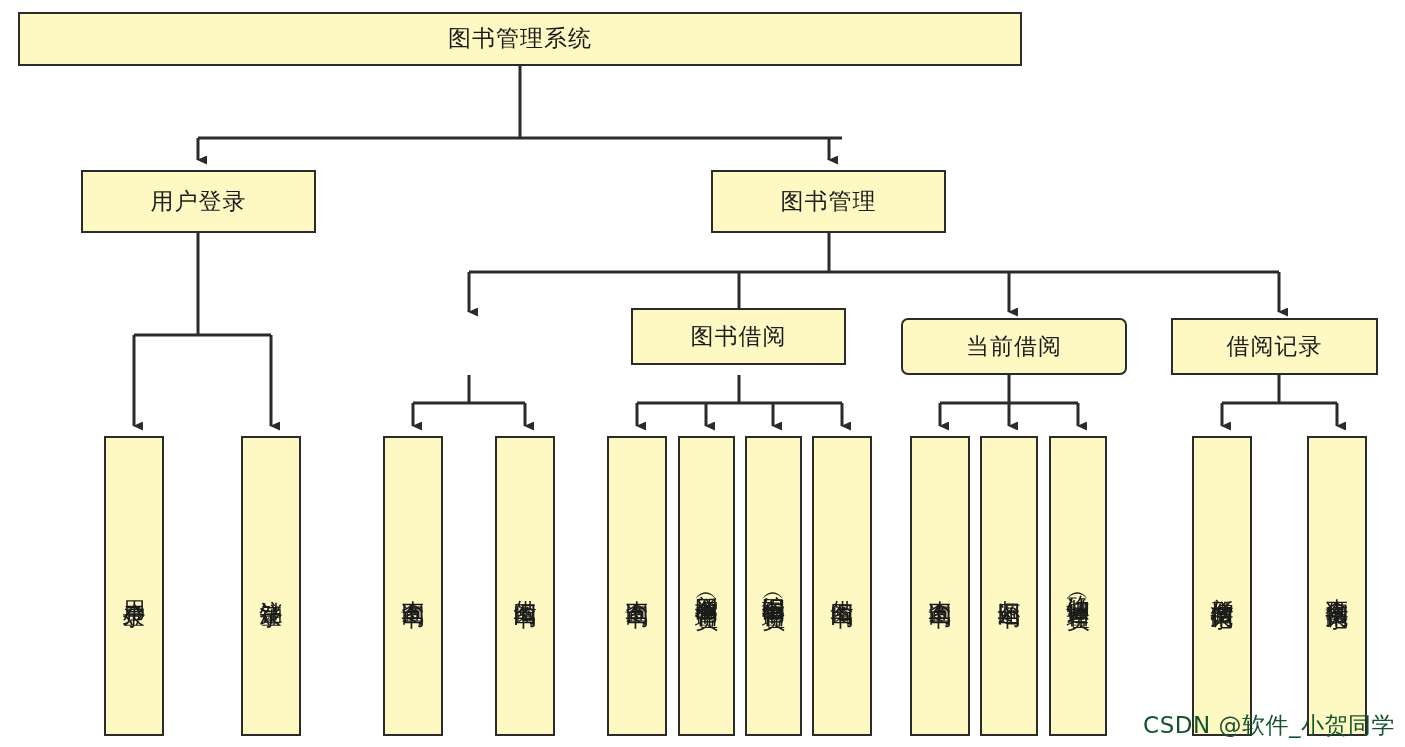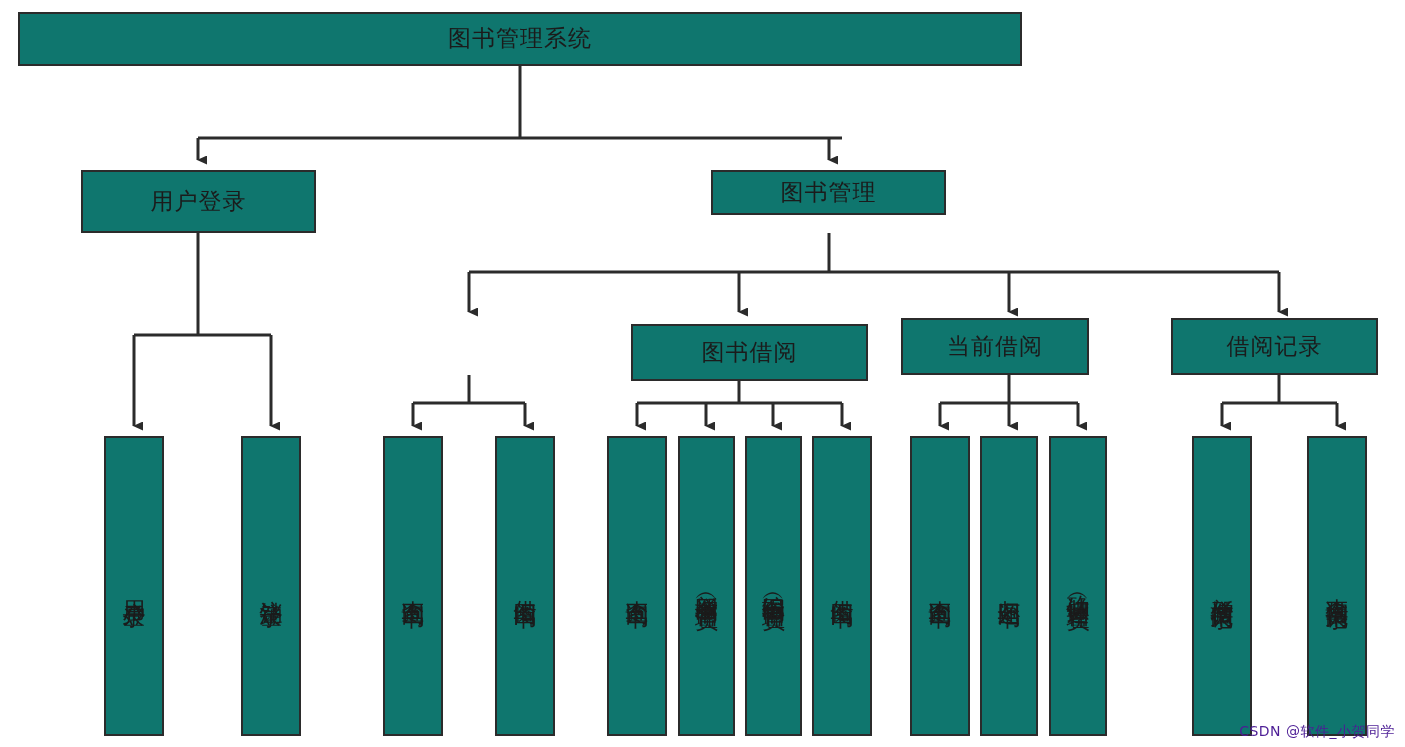--- a/index.html
+++ b/index.html
@@ -21,21 +21,21 @@
     position: absolute;
     left: 0;
     top: 0;
     width: 1405px;
     height: 747px;
   }
   .node {
     position: absolute;
     box-sizing: border-box;
     border: 2px solid #2b2b2b;
-    background: #0f766e;
+    background: #fef9c3;
     display: flex;
     align-items: center;
     justify-content: center;
     color: #1b1b1b;
   }
   .node.horiz {
     font-size: 23px;
     letter-spacing: 1px;
     line-height: 1.2;
   }
@@ -51,22 +51,22 @@
   .node.vert .vlabel {
     writing-mode: vertical-rl;
     text-orientation: upright;
     display: block;
     text-align: center;
   }
   .watermark {
     position: absolute;
     right: 10px;
     bottom: 6px;
-    font-size: 14px;
-    color: #4c1d95;
+    font-size: 23px;
+    color: #14532d;
     letter-spacing: 0.5px;
     white-space: nowrap;
     pointer-events: none;
   }
 </style>
 </head>
 <body>
 
 <div id="canvas">
 
@@ -120,28 +120,28 @@
     </g>
   </svg>
 
   <div class="node horiz" style="left:18px; top:12px; width:1004px; height:54px;">
     <span>图书管理系统</span>
   </div>
 
   <div class="node horiz" style="left:81px; top:170px; width:235px; height:63px;">
     <span>用户登录</span>
   </div>
-  <div class="node horiz" style="left:711px; top:170px; width:235px; height:45px;">
+  <div class="node horiz" style="left:711px; top:170px; width:235px; height:63px;">
     <span>图书管理</span>
   </div>
 
-  <div class="node horiz" style="left:631px; top:324px; width:237px; height:57px;">
+  <div class="node horiz" style="left:631px; top:308px; width:215px; height:57px;">
     <span>图书借阅</span>
   </div>
-  <div class="node horiz" style="left:901px; top:318px; width:188px; height:57px;">
+  <div class="node horiz" style="left:901px; top:318px; width:226px; height:57px;border-radius:7px;">
     <span>当前借阅</span>
   </div>
   <div class="node horiz" style="left:1171px; top:318px; width:207px; height:57px;">
     <span>借阅记录</span>
   </div>
 
   <div class="node vert" style="left:104px; top:436px; width:60px; height:300px;">
     <span class="vlabel">用户登录</span>
   </div>
   <div class="node vert" style="left:241px; top:436px; width:60px; height:300px;">

